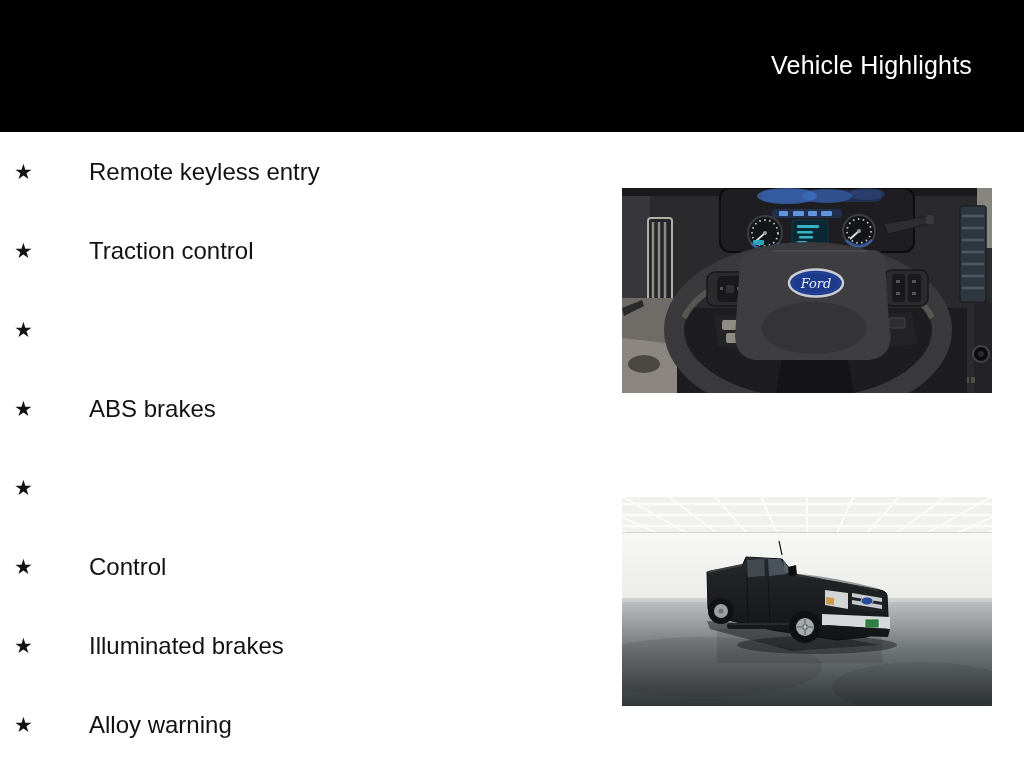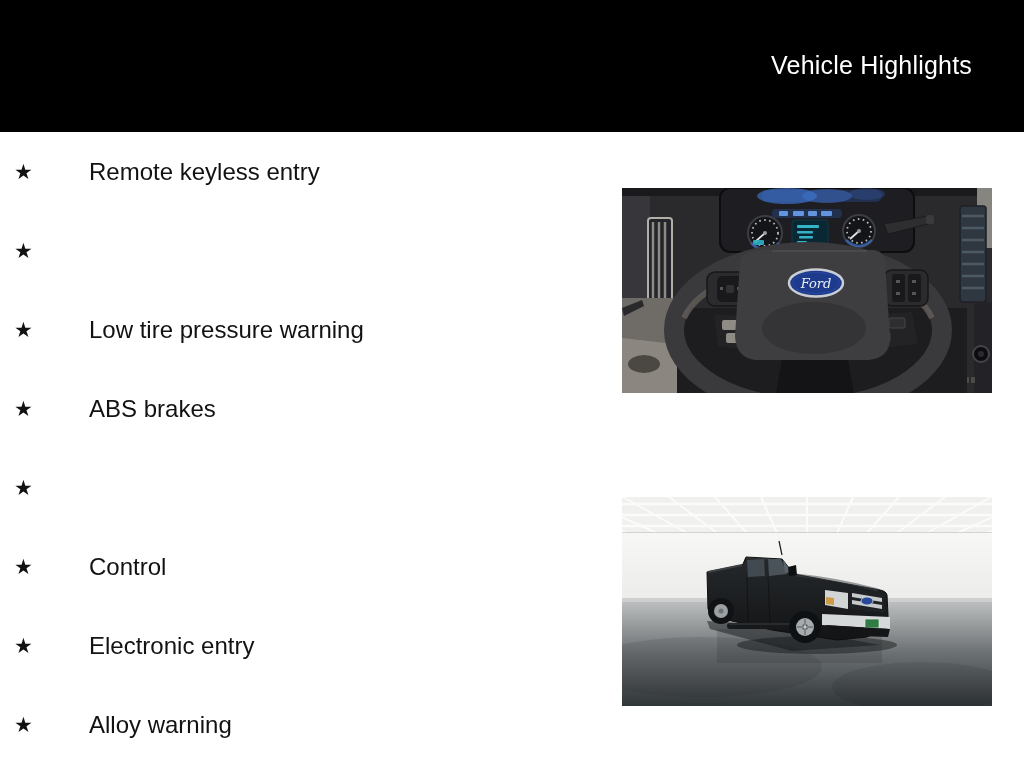--- a/index.html
+++ b/index.html
@@ -27,39 +27,39 @@
     <div class="title">Vehicle Highlights</div>
   </div>
 
   <ul class="features">
     <li>
       <span class="bullet">★</span>
       <span class="label">Remote keyless entry</span>
       </li>
     <li>
       <span class="bullet">★</span>
-      </li>
-    <li>
-      <span class="bullet">★</span>
-      <span class="label">Low tire pressure warning</span>
+      <span class="label">Traction control</span>
+      </li>
+    <li>
+      <span class="bullet">★</span>
       </li>
     <li>
       <span class="bullet">★</span>
       <span class="label">ABS brakes</span>
       </li>
     <li>
       <span class="bullet">★</span>
       </li>
     <li>
       <span class="bullet">★</span>
       <span class="label">Control</span>
       </li>
     <li>
       <span class="bullet">★</span>
-      <span class="label">Electronic entry</span>
+      <span class="label">Illuminated brakes</span>
       </li>
     <li>
       <span class="bullet">★</span>
       <span class="label">Alloy warning</span>
       </li>
   </ul>
 
   <div class="photo photo-steering" title="Ford steering wheel and blue-lit instrument cluster">
     <svg viewBox="0 0 370 205" preserveAspectRatio="none">
       <rect x="0" y="0" width="370" height="205" fill="#2a292c"></rect>

